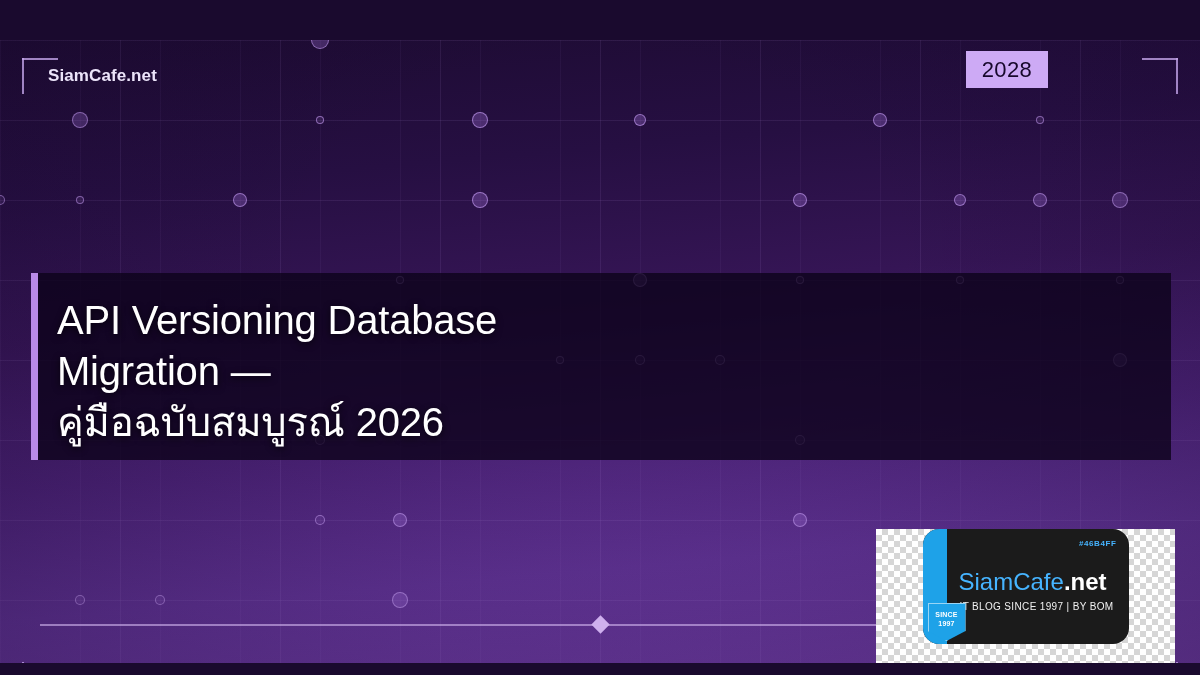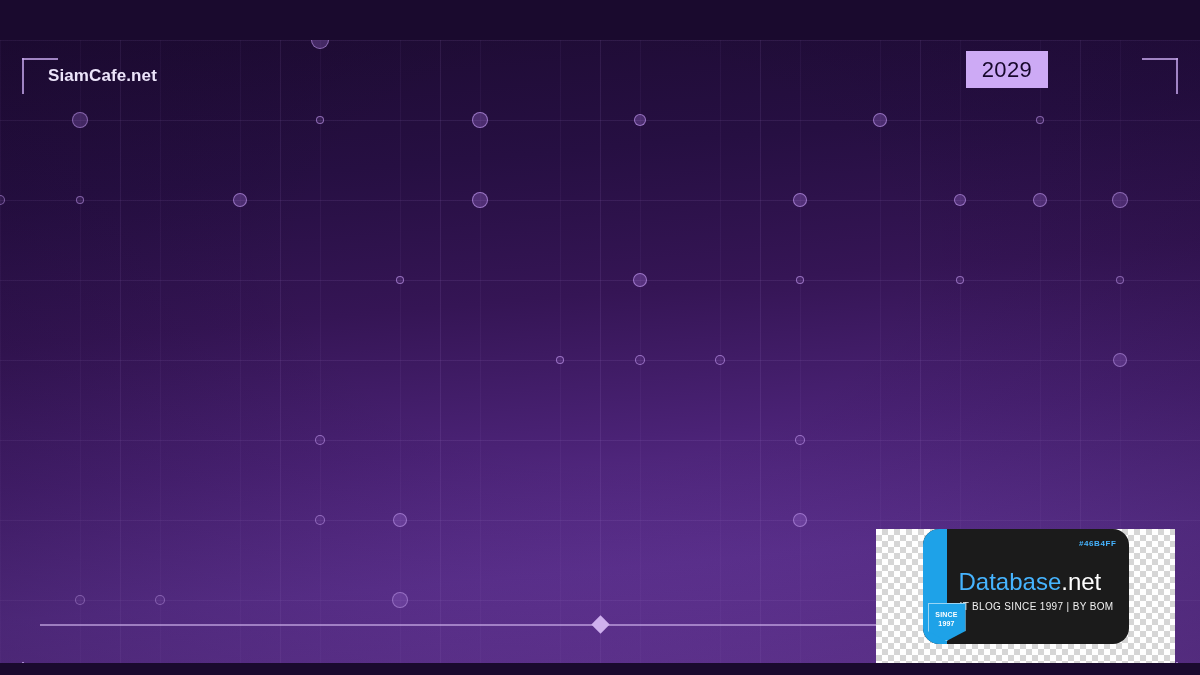--- a/index.html
+++ b/index.html
@@ -114,21 +114,21 @@
   }
   .logo-hex {
     position:absolute; right:12px; top:10px;
     font-size:8px; font-weight:bold; color:#46b4ff; letter-spacing:.6px;
   }
   .logo-name {
     position:absolute; left:36px; top:39px;
     font-size:24px; font-weight:400; white-space:nowrap;
   }
   .logo-name .blue { color:#46b4ff; }
-  .logo-name .white { color:#ffffff; }
+  .logo-name .white { color:#ffffff;font-weight:bold; }
   .logo-tag {
     position:absolute; left:37px; top:72px;
     font-size:10px; color:#f0f0f0; letter-spacing:.35px; white-space:nowrap;
   }
   .ribbon {
     position:absolute; left:5px; top:74px; width:38px; height:38px;
     background:#1ea2e8;
     border:1px solid rgba(255,255,255,.55);
     clip-path:polygon(0 0,100% 0,100% 74%,50% 100%,0 74%);
     display:flex; flex-direction:column; align-items:center;
@@ -196,32 +196,38 @@
   <div class="bracket" style="left:22px;top:622px;width:36px;height:36px;">
     <i style="left:0;bottom:0;width:36px;height:2px;"></i>
     <i style="left:0;bottom:0;width:2px;height:36px;"></i>
   </div>
   <div class="bracket" style="left:1142px;top:622px;width:36px;height:36px;">
     <i style="right:0;bottom:0;width:36px;height:2px;"></i>
     <i style="right:0;bottom:0;width:2px;height:36px;"></i>
   </div>
 
   <div class="brand">SiamCafe.net</div>
-  <div class="year-badge">2029</div>
-
+  <div class="year-badge">2028</div>
+
+  <div class="title-band">
+    <div class="title-accent"></div>
+    <div class="title-text">API Versioning Database
+Migration —
+คู่มือฉบับสมบูรณ์ 2026</div>
+  </div>
 
   <div class="divider"></div>
   <div class="diamond"></div>
 
   <div class="logo-card">
     <div class="logo-inner">
       <div class="logo-stripe"></div>
       <div class="logo-hex">#46B4FF</div>
       <div class="logo-name">
-        <span class="blue">Database</span><span class="white">.net</span>
+        <span class="blue">SiamCafe</span><span class="white">.net</span>
       </div>
       <div class="logo-tag">IT BLOG SINCE 1997 | BY BOM</div>
       <div class="ribbon">
         <span>SINCE</span>
         <span>1997</span>
       </div>
     </div>
   </div>
 
 </div>

